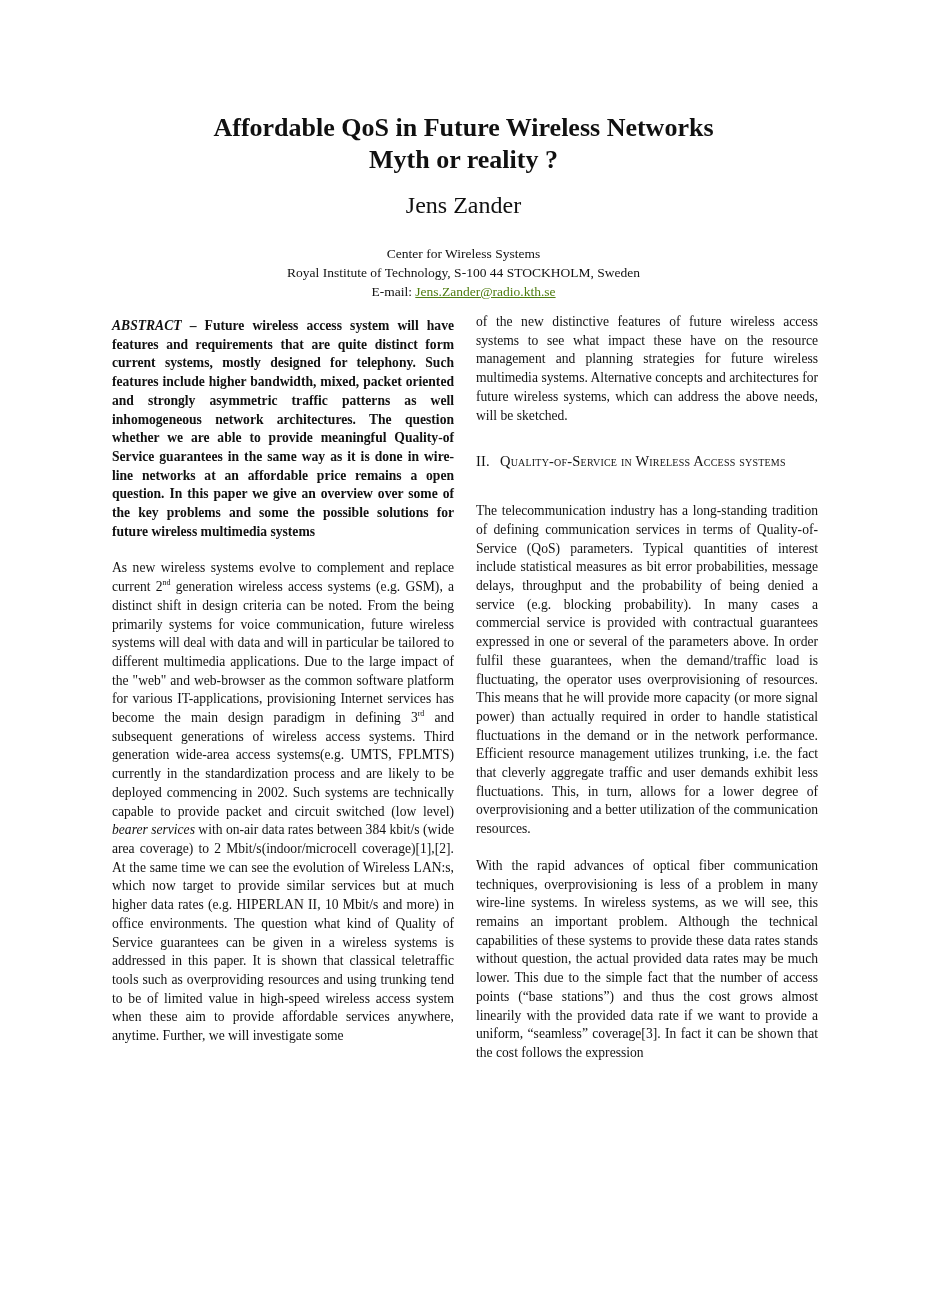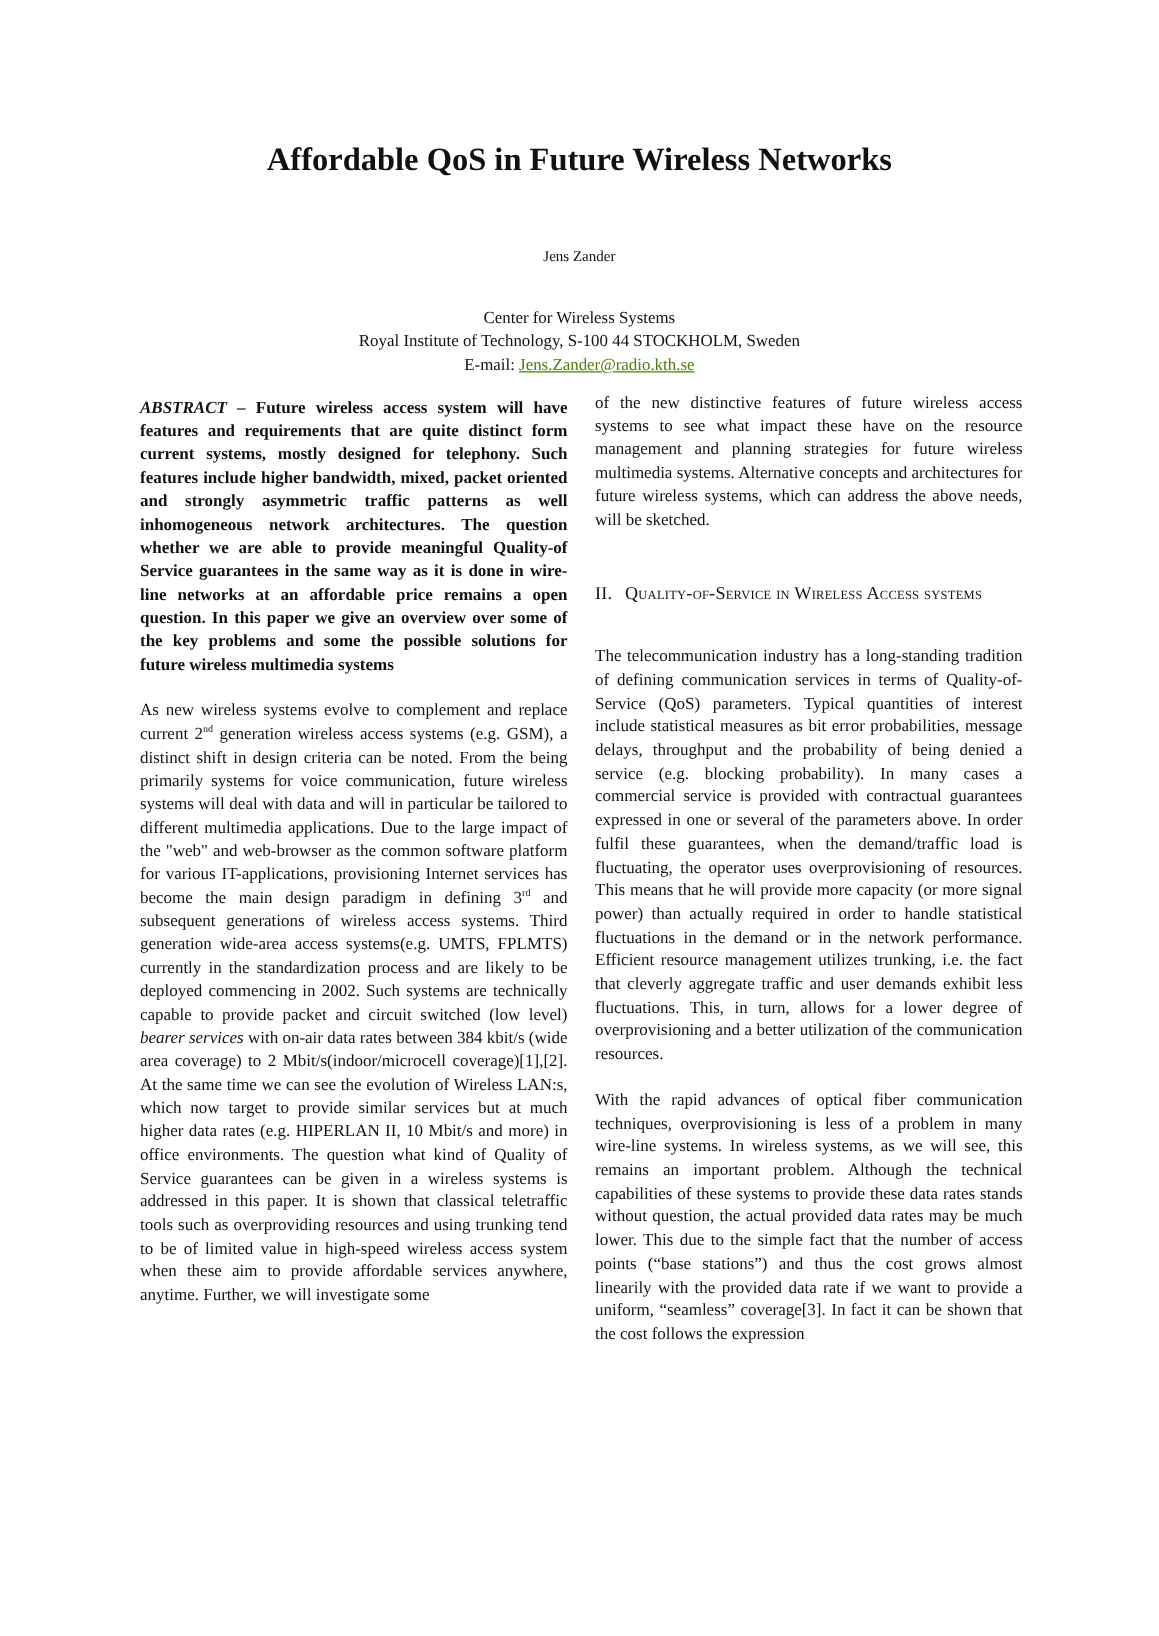--- a/index.html
+++ b/index.html
@@ -1,21 +1,21 @@
 <!DOCTYPE html>
 <html><head>
 <meta charset="utf-8">
 <style>
   html, body { margin: 0; padding: 0; background: #ffffff; }
   body { width: 927px; height: 1309px; position: relative; overflow: hidden;
          font-family: "Liberation Serif", "DejaVu Serif", serif; color: #111; }
   .title { position: absolute; top: 112px; left: 0; width: 927px; text-align: center;
            font-weight: bold; font-size: 26px; line-height: 32px; }
   .author { position: absolute; top: 193px; left: 0; width: 927px; text-align: center;
-            font-size: 12px; line-height: 24px; }
+            font-size: 24px; line-height: 24px; }
   .affil { position: absolute; left: 0; width: 927px; text-align: center;
            font-size: 13.5px; line-height: 19px; margin-top: 25px; }
   .email-link { color: #4d7c0f; text-decoration: underline; }
   .col { position: absolute; width: 342px; font-size: 13.6px; line-height: 18.7px;
          text-align: justify; }
   .col-left { left: 112px; }
   .col-right { left: 476px; }
   .abstract { font-weight: bold; }
   .abstract .lead { font-style: italic; }
   .heading { font-size: 14.5px; line-height: 21px; letter-spacing: 0.2px; }
@@ -23,37 +23,38 @@
   .heading .num { display: inline-block; width: 24px; }
   p { margin: 0; }
   sup { font-size: 8px; line-height: 0; }
   em { font-style: italic; }
 </style>
 </head>
 <body>
 
 <div class="title">
   <div>Affordable QoS in Future Wireless Networks</div>
+  <div>Myth or reality ?</div>
 </div>
 <div class="author">Jens Zander</div>
 <div class="affil" style="top:219px">Center for Wireless Systems</div>
 <div class="affil" style="top:238px">Royal Institute of Technology, S-100 44 STOCKHOLM, Sweden</div>
 <div class="affil" style="top:257px">
   <span>E-mail: </span><a class="email-link">Jens.Zander@radio.kth.se</a>
 </div>
 
 <div class="col col-left" style="top:317px">
   <p class="abstract"><span class="lead">ABSTRACT</span><span> – Future wireless access system will have features and requirements that are quite distinct form current systems, mostly designed for telephony. Such features include higher bandwidth, mixed, packet oriented and strongly asymmetric traffic patterns as well inhomogeneous network architectures.  The question whether we are able to provide meaningful Quality-of Service guarantees in the same way as it is done in wire-line networks at an affordable price remains a open question. In this paper we give an overview over some of the key problems and some the possible solutions for future wireless multimedia systems</span></p>
 
 
   <p style="margin-top:18px"><span>As new wireless systems evolve to complement and replace current 2</span><sup>nd</sup><span> generation wireless access systems (e.g. GSM), a distinct shift in design criteria can be noted. From the being primarily systems for voice communication, future wireless systems will deal with data and will in particular be tailored to different multimedia applications. Due to the large impact of the "web" and web-browser as the common software platform for various IT-applications, provisioning Internet services has become the main design paradigm in defining 3</span><sup>rd</sup><span> and subsequent generations of wireless access systems. Third generation wide-area access systems(e.g. UMTS, FPLMTS) currently in the standardization process and are likely to be deployed commencing in 2002.  Such systems are  technically capable to provide packet and circuit switched (low level) </span><em>bearer services</em><span> with on-air data rates between 384 kbit/s (wide area coverage) to 2 Mbit/s(indoor/microcell coverage)[1],[2]. At the same time we can see the evolution of Wireless LAN:s, which now  target to provide similar services but at much higher data rates (e.g. HIPERLAN II, 10 Mbit/s and more) in office environments. The question what kind of Quality of Service guarantees can be given in a wireless systems is addressed in this paper. It is shown that classical teletraffic tools such as overproviding resources and using trunking tend to be of limited value in high-speed wireless access system when these aim to provide affordable services anywhere, anytime. Further, we will investigate some</span></p>
 </div>
 
 <div class="col col-right" style="top:313px">
   <p>of the new distinctive features of future wireless access systems to see what impact these have on the resource management and planning strategies for future wireless multimedia systems. Alternative concepts and architectures for future wireless systems, which can address the above needs, will be sketched.</p>
 
-  <div class="heading" style="margin-top:40px">
+  <div class="heading" style="margin-top:26px">
     <span class="num">II.</span><span class="sc">Quality-of-Service in Wireless Access systems</span>
   </div>
 
   <p style="margin-top:30px">The telecommunication industry has a long-standing tradition of defining communication services in terms of Quality-of-Service (QoS) parameters. Typical quantities of interest include statistical measures as bit error probabilities, message delays, throughput and the probability of being denied a service (e.g. blocking probability). In many cases a commercial service is provided with contractual guarantees expressed in one or several of the parameters above. In order fulfil these guarantees, when the demand/traffic load is fluctuating, the operator uses  overprovisioning of resources. This means that he will provide more capacity (or more signal power) than actually required in order to handle statistical fluctuations in the demand or in the network performance. Efficient resource management utilizes trunking, i.e. the fact that cleverly aggregate traffic and user demands exhibit less fluctuations.  This, in turn, allows for a lower degree of overprovisioning and a better utilization of the communication resources.</p>
   <p style="margin-top:18px">With the rapid advances of optical fiber communication techniques, overprovisioning is less of a problem in many wire-line systems. In wireless systems, as we will see, this remains an important problem. Although the technical capabilities of these systems to provide these data rates stands without question, the actual provided data rates may be much lower. This due to the simple fact that the number of access points (“base stations”) and thus the cost grows almost linearily with the provided data rate if we want to provide a uniform, “seamless” coverage[3]. In fact it can be shown that the cost follows the expression</p>
 </div>
 
 </body></html>

